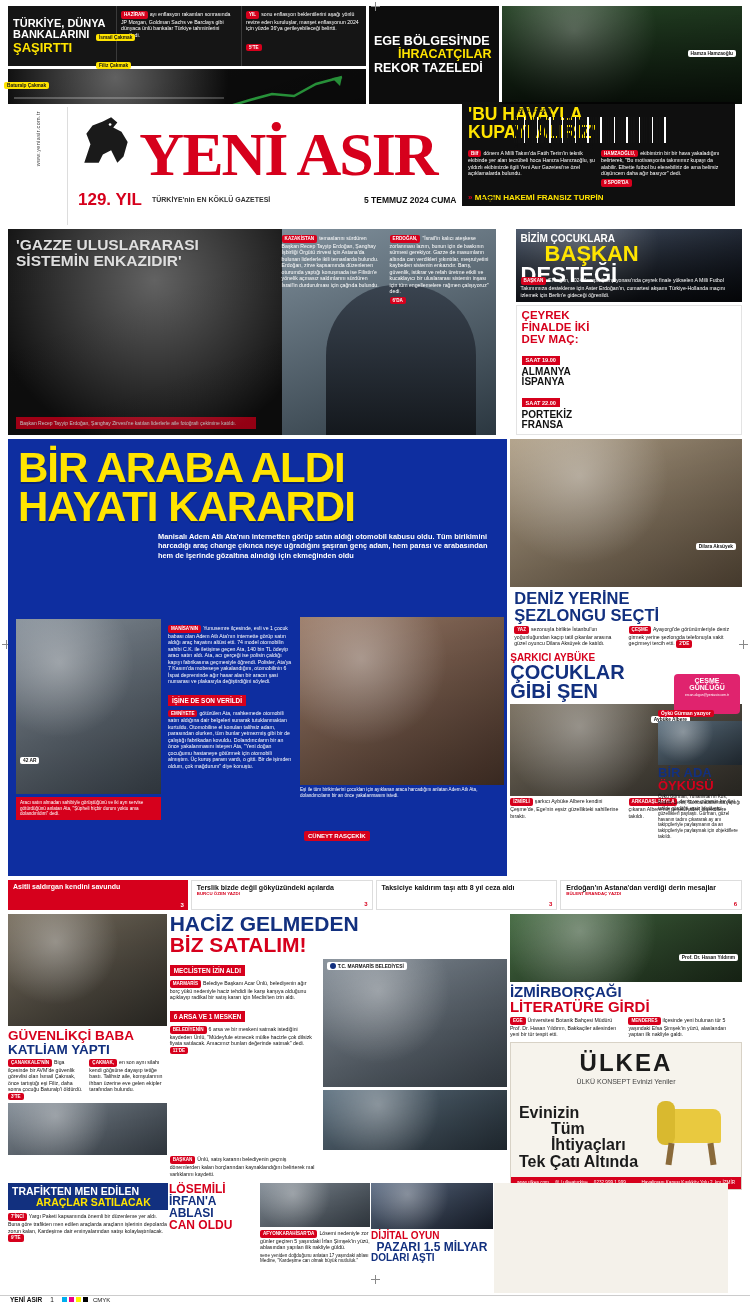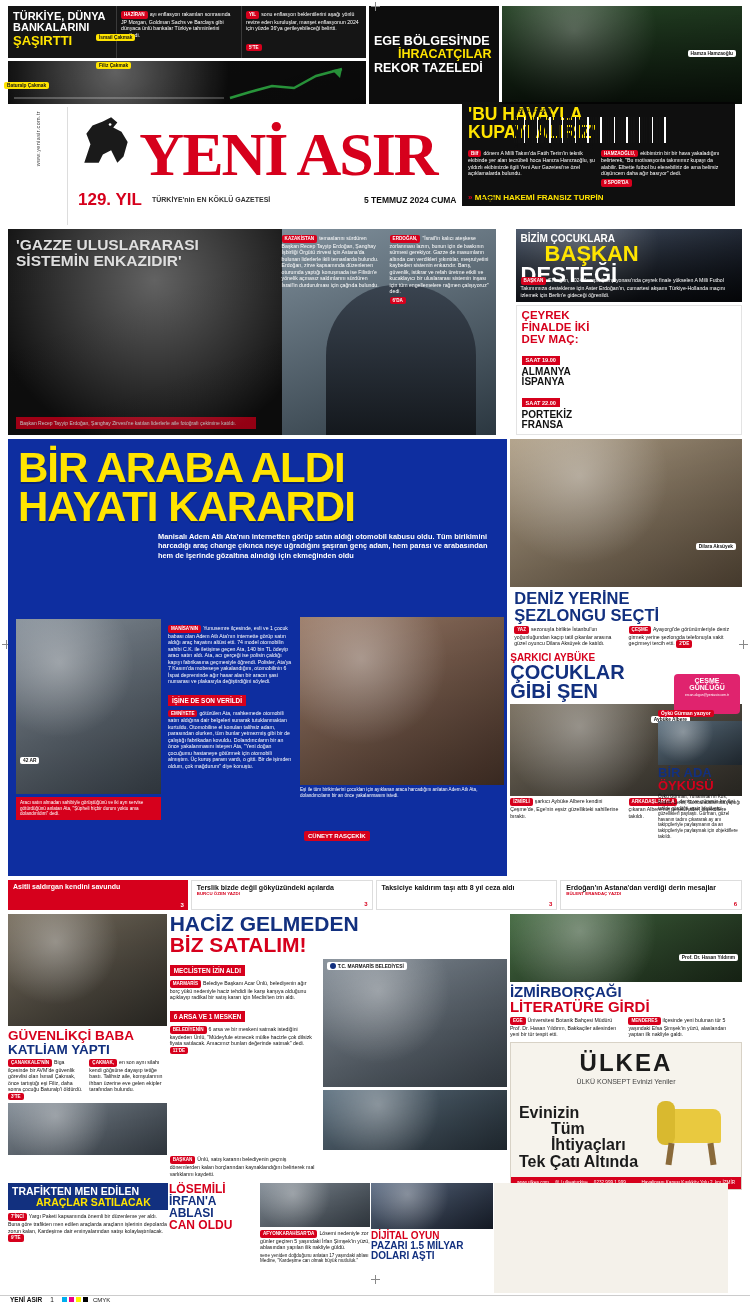--- a/index.html
+++ b/index.html
@@ -30,21 +30,21 @@
   .ph-g3{ background:linear-gradient(150deg,#4f7a4c,#22351f); }
   .ph-g4{ background:linear-gradient(150deg,#97a2ad,#4a5560); }
   .ph-g5{ background:linear-gradient(150deg,#b08c76,#5b4134); }
   .ph-g6{ background:linear-gradient(150deg,#6d7f9a,#20293a); }
   .ph-g7{ background:linear-gradient(150deg,#c9b79b,#6e5c47); }
 
   
   .topstrip { display:flex; gap:3px; height:98px; }
   .ts-left { width:358px; display:flex; flex-direction:column; gap:3px; }
   .ts-a { background:#151515; color:#fff; flex:1; display:flex; }
-  .ts-a .col1 { width:108px; padding:5px 5px; }
+  .ts-a .col1 { width:108px; padding:12px 5px; }
   .ts-a .col1 .l1{ font-size:11px; font-weight:bold; line-height:1.03; }
   .ts-a .col1 .l2{ font-size:13px; font-weight:bold; color:#ffe400; line-height:1.03; }
   .ts-a .col2, .ts-a .col3 { flex:1; padding:5px 4px; border-left:1px solid #3a3a3a; }
   .bulletlab{ display:inline-block; background:#d6001c; color:#fff; font-size:4.6px;
     font-weight:bold; padding:1px 3px; border-radius:2px; margin-right:2px; vertical-align:middle;}
   .page-tag{ display:inline-block; background:#d6001c; color:#fff; font-size:4.6px; font-weight:bold; padding:1px 3px; border-radius:2px; }
   .ts-b { background:#0f0f0f; height:45px; display:flex; align-items:center; }
 
   .ts-mid { width:130px; background:#0d0d0d; color:#fff; padding:6px 5px;
             display:flex; flex-direction:column; justify-content:center; }
@@ -547,21 +547,21 @@
       <div class="photo ph-g4" style="height:44px;"></div>
       <div class="tiny" style="margin-top:3px;">
         <span class="bulletlab">AFYONKARAHİSAR'DA</span><span>Lösemi nedeniyle zor günler geçiren 5 yaşındaki İrfan Şimşek'in yüzü, ablasından yapılan ilik nakliyle güldü.</span>
       </div>
       <div class="xtiny" style="margin-top:2px;">sene yeniden doğduğunu anlatan 17 yaşındaki ablası Medine, "Kardeşime can olmak büyük mutluluk."</div>
     </div>
 
     <div class="b5-c4">
       <div class="photo ph-g6" style="height:46px;"></div>
       <div class="bold" style="font-size:10px;line-height:1.02;color:#d6001c;margin-top:2px;">DİJİTAL OYUN</div>
-      <div class="bold" style="font-size:10px;line-height:1.02;color:#12307f;">PAZARI 1.5 MİLYAR</div>
+      <div class="bold" style="font-size:12px;line-height:1.02;color:#12307f;text-align:center;">PAZARI 1.5 MİLYAR</div>
       <div class="bold" style="font-size:10px;line-height:1.02;color:#12307f;">DOLARI AŞTI</div>
     </div>
 
     <div class="b5-c5"></div>
   </div>
 
   <div class="footer">
     <span class="bold">YENİ ASIR</span>
     <span>1</span>
     <span class="cmyk">

